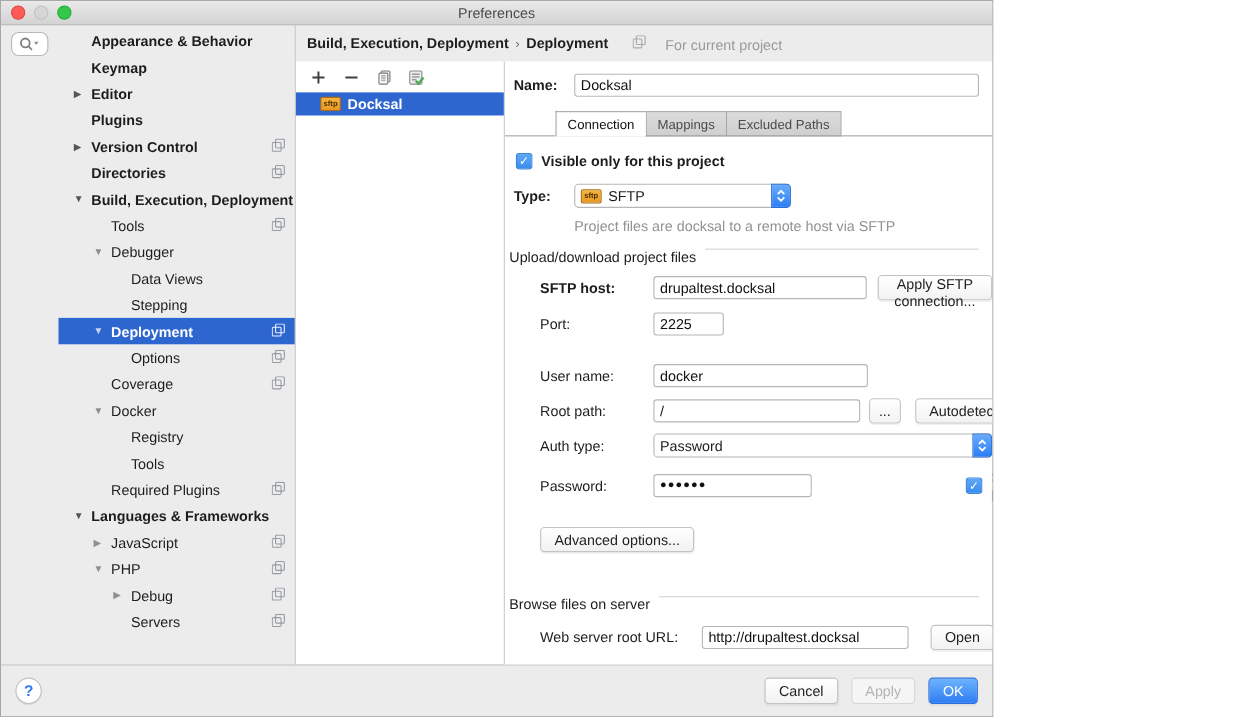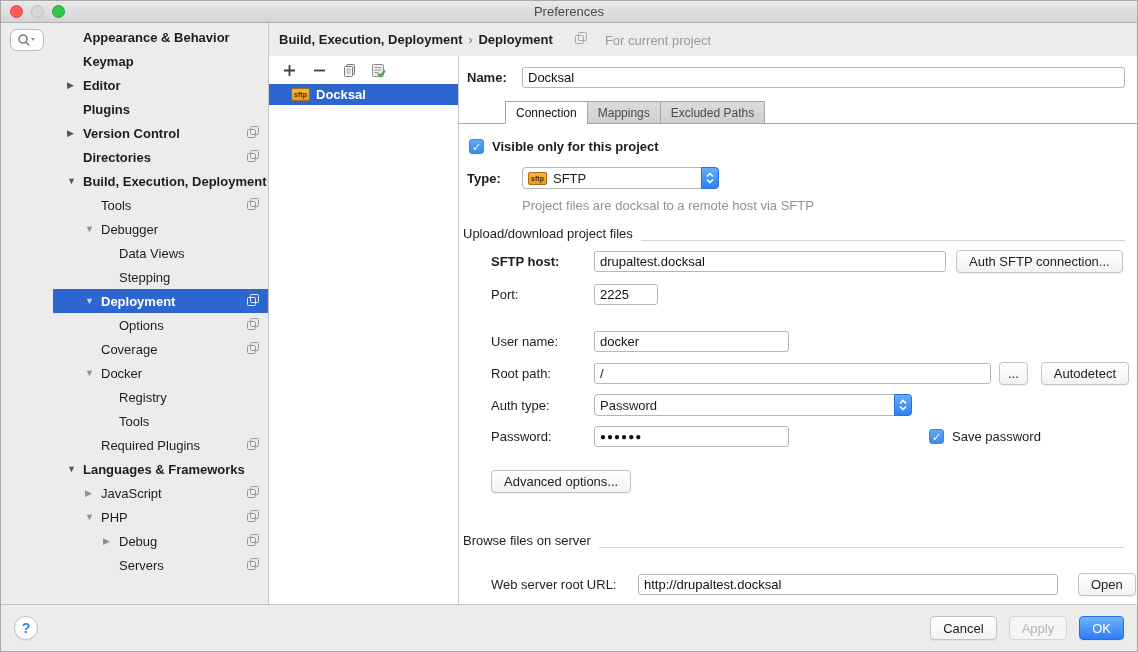--- a/index.html
+++ b/index.html
@@ -1,18 +1,18 @@
 <!DOCTYPE html>
 <html><head>
 <meta charset="utf-8">
 <style>
   * { margin:0; padding:0; box-sizing:border-box; }
   html,body { width:1138px; height:652px; }
   body { font-family:"Liberation Sans","DejaVu Sans",sans-serif; font-size:13px; color:#1d1d1d; background:#fff; overflow:hidden; }
-  .window { width:1138px; height:652px; display:flex; flex-direction:column; border:1px solid #a8a8a8; }
+  .window { width:903px; height:652px; display:flex; flex-direction:column; border:1px solid #a8a8a8; }
 
   
   .titlebar { height:22px; flex:0 0 22px; background:linear-gradient(#e9e9e9,#d3d3d3); border-bottom:1px solid #b1b1b1; position:relative; display:flex; align-items:center; justify-content:center; }
   .traffic { position:absolute; left:9px; top:4px; display:flex; gap:8px; }
   .light { width:13px; height:13px; border-radius:50%; }
   .light.red { background:#fc5b57; border:1px solid #e2443f; }
   .light.gray { background:#d6d6d6; border:1px solid #c0c0c0; }
   .light.green { background:#34c84a; border:1px solid #23a932; }
   .title-text { font-size:13px; color:#4b4b4b; }
 
@@ -82,21 +82,21 @@
   .type-row { margin:13px 0 0 8px; }
   .type-row .flabel { width:55px; font-weight:bold; }
   .select { height:22px; background:#fff; border:1px solid #b6b6b6; border-radius:4px; display:flex; align-items:center; padding-left:5px; position:relative; }
   .select .sel-text { flex:1; padding-left:6px; }
   .stepper { width:18px; height:22px; margin:-1px -1px -1px 0; border-radius:0 4px 4px 0; background:linear-gradient(#67adfb,#2c7ef4); border:1px solid #2a6fe0; display:flex; flex-direction:column; align-items:center; justify-content:center; color:#fff; }
   .type-select { width:197px; }
   .auth-select { width:318px; }
 
   .hint { margin:9px 0 0 63px; color:#929292; }
 
-  .section { display:flex; align-items:flex-end; margin:13px 12px 0 4px; gap:8px; }
+  .section { display:flex; align-items:flex-start; margin:13px 12px 0 4px; gap:8px; }
   .section .sec-label { white-space:nowrap; color:#1d1d1d; }
   .section .sec-line { flex:1; height:1px; background:#d4d4d4; }
 
   .field-row { margin-left:32px; }
   .field-row .flabel { width:103px; flex:0 0 103px; }
   .sftp-row { margin-top:9px; }
   .sftp-row input { width:352px; }
   .sftp-row .btn { margin-left:10px; }
   .port-row { margin-top:11px; }
   .port-row input { width:64px; }
@@ -105,21 +105,21 @@
   .root-row .dots { margin-left:8px; }
   .root-row .auto { margin-left:13px; }
   .user-row { margin-top:26px; }
   .user-row input { width:195px; }
   .auth-row { margin-top:9px; }
   .pass-row { margin-top:10px; }
   .pass-row input { width:195px; font-size:10px; letter-spacing:1px; }
   .savepass { display:flex; align-items:center; gap:8px; margin-left:140px; }
   .adv-row { margin:23px 0 0 32px; }
   .browse-section { margin-top:40px; }
-  .web-row { margin-top:25px; }
+  .web-row { margin-top:11px; }
   .web-row .flabel { width:147px; flex:0 0 147px; }
   .web-row input { width:420px; }
   .web-row .btn { margin-left:20px; }
 
   
   .bottombar { height:47px; flex:0 0 47px; background:#ececec; border-top:1px solid #c6c6c6; display:flex; align-items:center; padding:0 13px; }
   .help-btn { width:24px; height:24px; border-radius:50%; background:#fff; border:1px solid #c3c3c3; color:#2f7cf3; font-weight:bold; font-size:14px; display:flex; align-items:center; justify-content:center; box-shadow:0 1px 1px rgba(0,0,0,0.08); }
   .bb-buttons { margin-left:auto; display:flex; gap:12px; align-items:center; }
   .bb-buttons .btn { height:24px; }
 </style>
@@ -377,21 +377,21 @@
           <div class="hint">Project files are docksal to a remote host via SFTP</div>
 
           <div class="section">
             <span class="sec-label">Upload/download project files</span>
             <span class="sec-line"></span>
           </div>
 
           <div class="frow field-row sftp-row">
             <span class="flabel" style="font-weight:bold">SFTP host:</span>
             <input type="text" value="drupaltest.docksal" style="">
-            <button class="btn">Auth SFTP connection...</button>
+            <button class="btn">Apply SFTP connection...</button>
           </div>
 
           <div class="frow field-row port-row">
             <span class="flabel">Port:</span>
             <input type="text" value="2225" style="">
           </div>
 
           <div class="frow field-row user-row">
             <span class="flabel">User name:</span>
             <input type="text" value="docker" style="">

